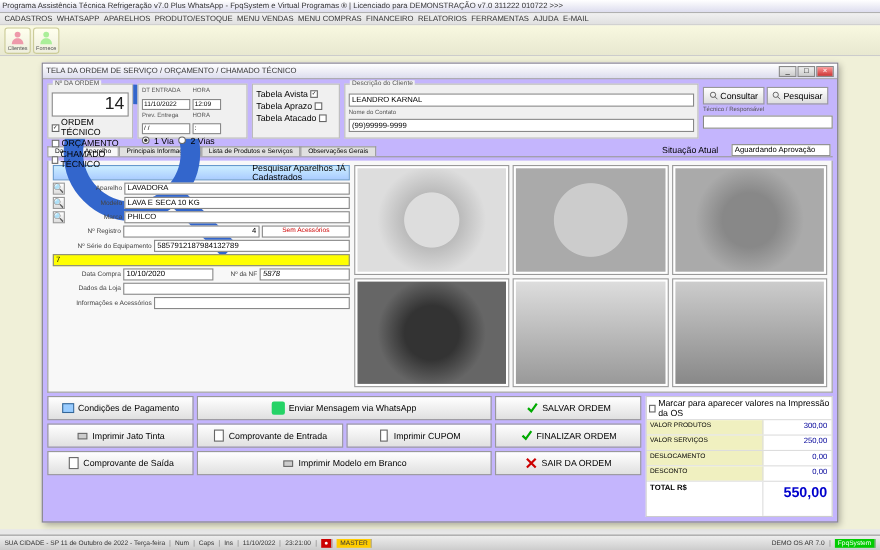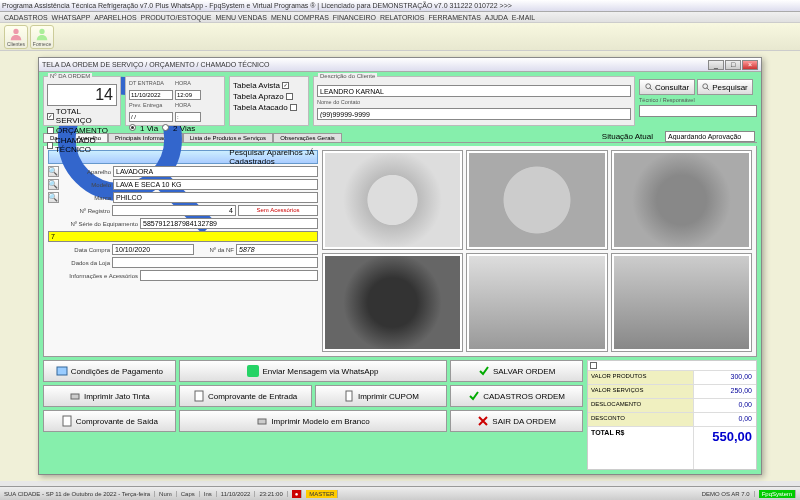--- a/index.html
+++ b/index.html
@@ -6,21 +6,21 @@
 body{background:#e8e8e8;width:800px;height:500px;overflow:hidden;position:relative}
 .titlebar{background:linear-gradient(#fff,#dde);height:12px;display:flex;align-items:center;padding:0 2px;border-bottom:1px solid #aaa}
 .titlebar span{font-size:7px;color:#333}
 .menubar{background:linear-gradient(#f0f0f0,#e0e0e0);height:11px;display:flex;gap:4px;padding:0 4px;align-items:center;border-bottom:1px solid #ccc}
 .menubar span{font-size:7px;color:#333;cursor:pointer}
 .toolbar{background:linear-gradient(#f8f8e0,#e8e8d0);height:28px;display:flex;align-items:center;padding:0 4px;gap:2px;border-bottom:1px solid #ccc}
 .tbicon{width:24px;height:24px;background:linear-gradient(#ffe,#eed);border:1px solid #cc9;border-radius:3px;display:flex;flex-direction:column;align-items:center;justify-content:center}
 .tbicon svg{width:14px;height:14px}
 .tbicon .lbl{font-size:5px;color:#555}
 .main{position:relative;height:430px;background:#f0f0d8}
-.dialog{position:absolute;left:38px;top:6px;width:724px;height:418px;background:#86efac;border:1px solid #888;box-shadow:2px 2px 6px rgba(0,0,0,0.3)}
+.dialog{position:absolute;left:38px;top:6px;width:724px;height:418px;background:#c4b5fd;border:1px solid #888;box-shadow:2px 2px 6px rgba(0,0,0,0.3)}
 .dlg-title{background:linear-gradient(#fff,#dde);height:14px;display:flex;align-items:center;justify-content:space-between;padding:0 3px;border-bottom:1px solid #aaa}
 .dlg-title span{font-size:7px;color:#333}
 .dlg-btns{display:flex;gap:1px}
 .dlg-btn{width:16px;height:10px;background:linear-gradient(#eee,#ccc);border:1px solid #888;font-size:7px;text-align:center;line-height:8px}
 .dlg-btn.close{background:linear-gradient(#f99,#c33);color:#fff}
 .dlg-body{padding:4px;height:calc(100% - 14px);display:flex;flex-direction:column;gap:3px}
 .toprow{display:flex;gap:4px;height:50px}
 .grp{border:1px solid #bbb;padding:3px;background:#f0f0f0;position:relative}
 .grp-ordem{width:78px}
 .grp-title{font-size:6px;color:#555;position:absolute;top:-4px;left:4px;background:#f0f0f0;padding:0 2px}
@@ -123,21 +123,21 @@
       <div class="dlg-btn close">×</div>
     </div>
   </div>
   <div class="dlg-body">
     <div class="toprow">
       <div class="grp grp-ordem">
         <span class="grp-title">Nº DA ORDEM</span>
         <div class="ordnum">14</div>
         <div class="chk-row">
               <span class="chk">✓</span>
-              <span>TOTAL SERVIÇO</span>
+              <span>ORDEM TÉCNICO</span>
             </div>
         <div class="chk-row">
               <span class="chk"></span>
               <span>ORÇAMENTO</span>
             </div>
         <div class="chk-row">
               <span class="chk"></span>
               <span>CHAMADO TÉCNICO</span>
             </div>
       </div>
@@ -324,21 +324,21 @@
         <div class="action-btn">
               <svg viewBox="0 0 12 12">
                 <rect x="3" y="1" width="6" height="10" fill="#fff" stroke="#666"></rect>
               </svg>
               <span>Imprimir CUPOM</span>
             </div>
         <div class="action-btn">
               <svg viewBox="0 0 12 12">
                 <path d="M2 6l3 3 5-7" stroke="#0a0" fill="none" stroke-width="2"></path>
               </svg>
-              <span>CADASTROS ORDEM</span>
+              <span>FINALIZAR ORDEM</span>
             </div>
         <div class="action-btn">
               <svg viewBox="0 0 12 12">
                 <rect x="2" y="1" width="8" height="10" fill="#fff" stroke="#666"></rect>
               </svg>
               <span>Comprovante de Saída</span>
             </div>
         <div class="action-btn" style="grid-column:span 2">
               <svg viewBox="0 0 12 12">
                 <rect x="2" y="4" width="8" height="5" fill="#ccc" stroke="#666"></rect>
@@ -348,20 +348,21 @@
         <div class="action-btn">
               <svg viewBox="0 0 12 12">
                 <path d="M2 2l8 8M10 2l-8 8" stroke="#c00" stroke-width="2"></path>
               </svg>
               <span>SAIR DA ORDEM</span>
             </div>
       </div>
       <div class="totals">
         <div class="tot-chk">
               <span class="chk"></span>
+              <span>Marcar para aparecer valores na Impressão da OS</span>
             </div>
         <div class="tot-row">
               <div class="tot-lbl">VALOR PRODUTOS</div>
               <div class="tot-val">300,00</div>
             </div>
         <div class="tot-row">
               <div class="tot-lbl">VALOR SERVIÇOS</div>
               <div class="tot-val">250,00</div>
             </div>
         <div class="tot-row">

